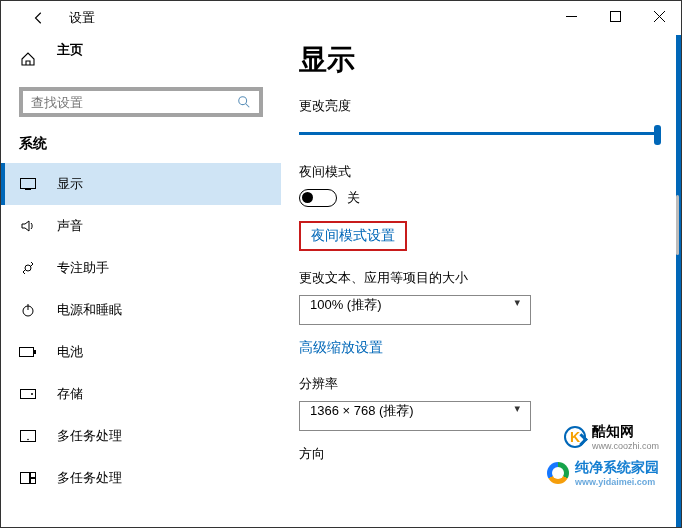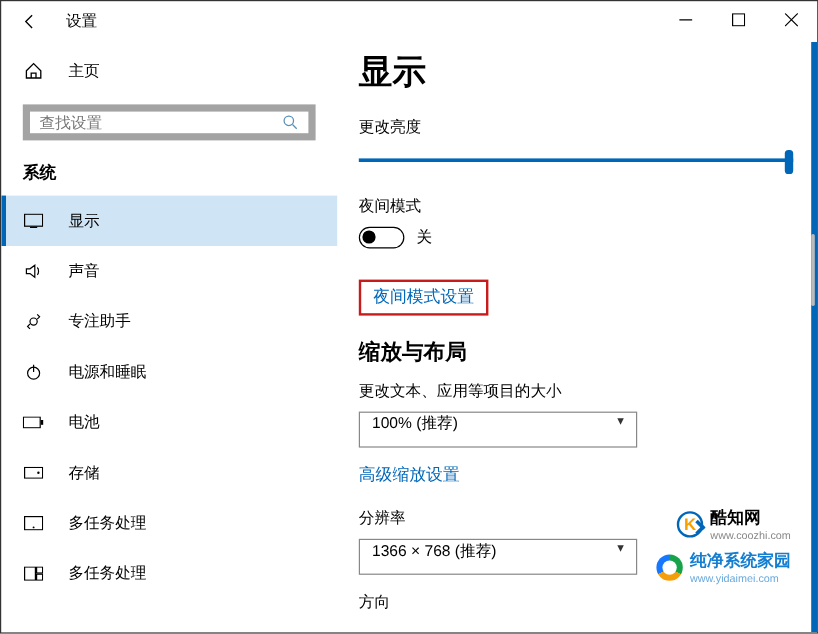--- a/index.html
+++ b/index.html
@@ -14,21 +14,21 @@
     position: relative;
     border: 1px solid #333;
   }
   .window { display: flex; flex-direction: column; height: 100%; }
 
   
   .titlebar {
     height: 34px;
     display: flex;
     align-items: center;
-    padding-left: 10px;
+    padding-left: 24px;
     position: relative;
   }
   .titlebar .back-btn {
     width: 28px; height: 28px;
     display: flex; align-items: center; justify-content: center;
     font-size: 16px;
     color: #333;
   }
   .titlebar .title {
     margin-left: 16px;
@@ -45,30 +45,31 @@
     display: flex; align-items: center; justify-content: center;
   }
   .win-controls svg { width: 11px; height: 11px; }
 
   
   .split { display: flex; flex: 1; overflow: hidden; }
 
   
   .sidebar { width: 280px; display: flex; flex-direction: column; padding-top: 6px; }
   .home-row {
-    display: flex; align-items: center;
+    display: flex; 
     height: 36px;
     padding-left: 18px;
     gap: 20px;
+    font-weight: bold;
   }
   .home-row .icon, .nav-item .icon { width: 18px; display:flex; align-items:center; justify-content:center; }
   .search {
     margin: 10px 18px 12px 18px;
     height: 30px;
-    border: 6px solid #a3a3a3;
+    border: 4px solid #a3a3a3;
     display: flex; align-items: center;
     padding: 0 8px;
     justify-content: space-between;
   }
   .search input {
     border: none; outline: none; font-size: 13px; flex: 1;
     color: #777; background: transparent;
   }
   .search .sicon { color:#5a8fb8; }
   .section-head {
@@ -116,21 +117,21 @@
     position:absolute; right:0; top:2px; width:7px; height:20px; background:#0067b8; border-radius:3px;
   }
   .toggle-row { display:flex; align-items:center; gap:10px; margin-bottom:14px; }
   .toggle {
     width:38px; height:18px; border:1.5px solid #000; border-radius: 10px;
     position:relative;
   }
   .toggle-knob {
     position:absolute; left:2px; top:2px; width:11px; height:11px; border-radius:50%; background:#000;
   }
-  .link { color:#0067b8; font-size:14px;margin-top:12px; }
+  .link { color:#0067b8; font-size:14px; }
   .link.boxed {
     display:inline-block;
     border:2px solid #c81b1b;
     padding: 4px 10px;
   }
   .spacer { height:18px; }
   .dropdown {
     width:232px; height:30px;
     border:1px solid #888;
     display:flex; align-items:flex-start; justify-content:space-between;
@@ -305,21 +306,20 @@
         <div class="toggle">
           <div class="toggle-knob"></div>
         </div>
         <span>关</span>
       </div>
 
       <span class="link boxed">夜间模式设置</span>
 
       <div class="spacer"></div>
 
-      <h2>缩放与布局</h2>
       <div class="label">更改文本、应用等项目的大小</div>
       <div class="dropdown">
         <span>100% (推荐)</span>
         <span class="chev">▾</span>
       </div>
 
       <span class="link">高级缩放设置</span>
       <div class="spacer"></div>
 
       <div class="label">分辨率</div>
@@ -338,15 +338,15 @@
   <div class="logo">K</div>
   <div>
     <div>酷知网</div>
     <div style="font-size:9px;font-weight:400;color:#888">www.coozhi.com</div>
   </div>
 </div>
 <div class="wm wm2">
   <div class="logo2"></div>
   <div>
     <div>纯净系统家园</div>
-    <div style="font-size:9px;font-weight:400;color:#6aa9dd">www.yidaimei.com</div>
+    <div style="font-size:9px;font-weight:700;color:#6aa9dd">www.yidaimei.com</div>
   </div>
 </div>
 
 </body></html>

